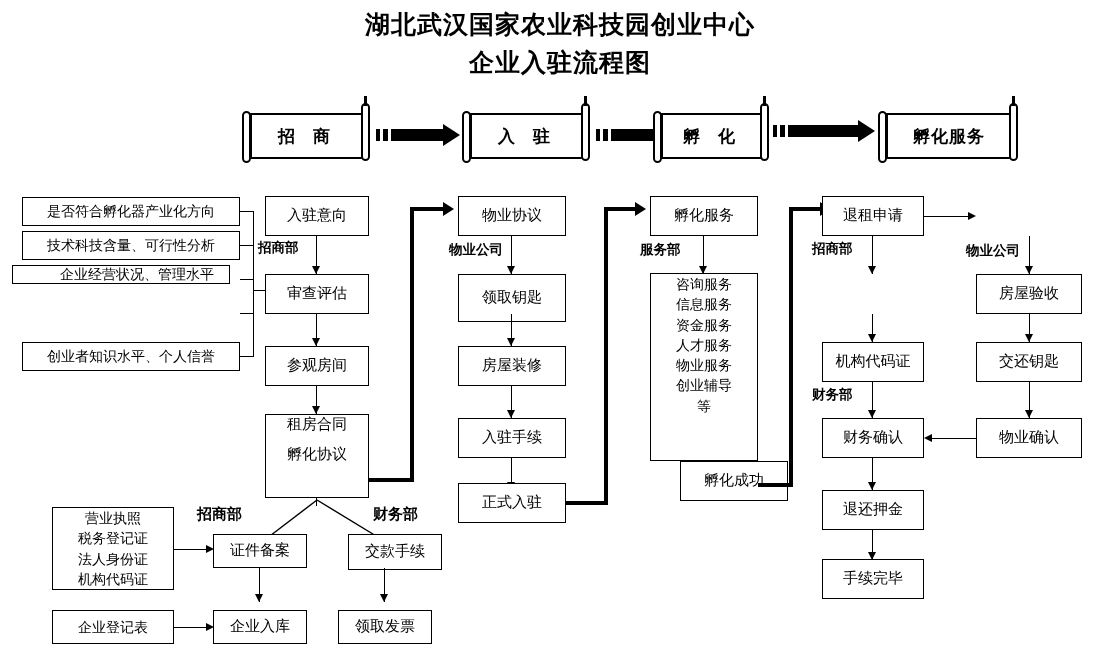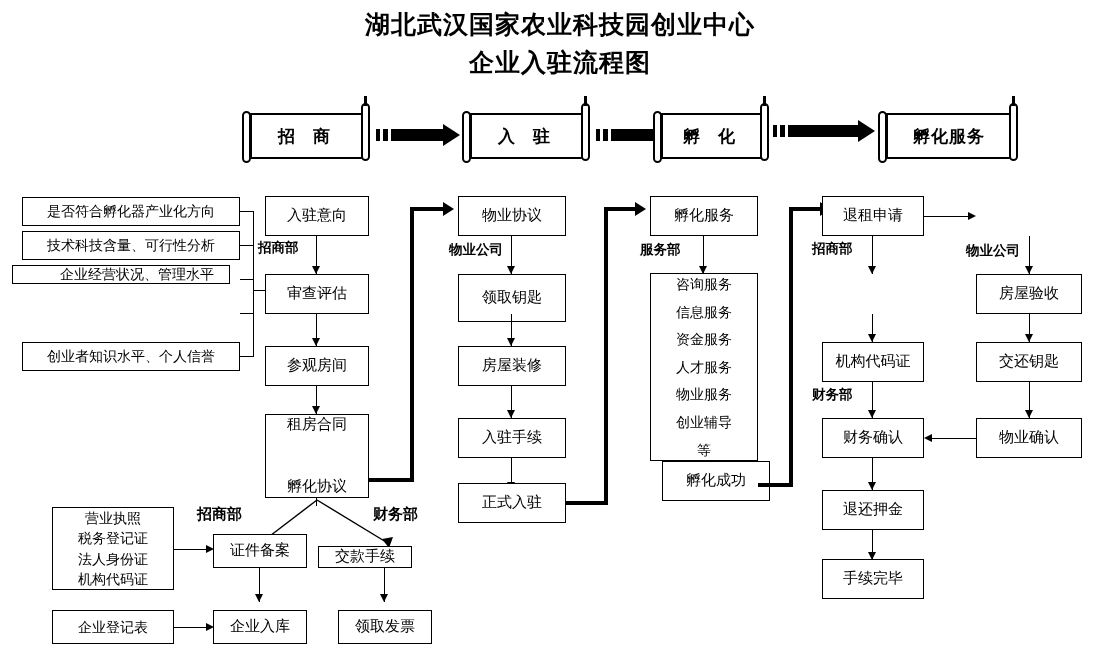--- a/index.html
+++ b/index.html
@@ -61,21 +61,21 @@
   
   .box{
     position:absolute;border:1.4px solid #000;background:#fff;
     display:flex;align-items:center;justify-content:center;
     text-align:center;box-sizing:border-box;
     font-family:"DejaVu Serif","Liberation Serif",serif;
     font-size:15px;line-height:1.15;white-space:nowrap;
   }
   .box.small{font-size:14px;}
   .box.multi{
-    flex-direction:column;justify-content:space-between;white-space:normal;
+    flex-direction:column;justify-content:flex-start;white-space:normal;
     line-height:1.32;
   }
   .box.multi .ln{display:block;}
   .box.listbox{font-size:14px;line-height:1.45;}
 
   
   .dept{
     position:absolute;font-size:13.5px;font-weight:700;
     font-family:"DejaVu Sans","Liberation Sans",sans-serif;
     white-space:nowrap;letter-spacing:0px;
@@ -234,21 +234,21 @@
     <span class="ln">资金服务</span>
     <span class="ln">人才服务</span>
     <span class="ln">物业服务</span>
     <span class="ln">创业辅导</span>
     <span class="ln">等</span>
   </div>
 
   <div class="vline" style="left:703px;top:461px;height:20px;"></div>
   <div class="arrowdown" style="left:699px;top:473px;"></div>
 
-  <div class="box" style="left:662px;top:461px;width:108px;height:40px;">孵化成功</div>
+  <div class="box" style="left:680px;top:461px;width:108px;height:40px;">孵化成功</div>
 
   <div class="thline" style="left:758px;top:483px;width:35px;"></div>
   <div class="tvline" style="left:789px;top:207px;height:280px;"></div>
   <div class="thline" style="left:789px;top:207px;width:32px;"></div>
   <div class="tarrowright" style="left:820px;top:202px;"></div>
 
   <div class="box" style="left:822px;top:196px;width:102px;height:40px;">退租申请</div>
   <div class="dept" style="left:812px;top:240px;">招商部</div>
   <div class="vline" style="left:872px;top:236px;height:38px;"></div>
   <div class="arrowdown" style="left:868px;top:266px;"></div>
@@ -315,18 +315,18 @@
   <div class="arrowright" style="left:206px;top:545px;"></div>
 
   <div class="hline" style="left:174px;top:627px;width:36px;"></div>
   <div class="arrowright" style="left:206px;top:623px;"></div>
 
   <div class="box" style="left:213px;top:534px;width:94px;height:34px;">证件备案</div>
   <div class="vline" style="left:259px;top:568px;height:34px;"></div>
   <div class="arrowdown" style="left:255px;top:594px;"></div>
   <div class="box" style="left:213px;top:610px;width:94px;height:34px;">企业入库</div>
 
-  <div class="box" style="left:318px;top:534px;width:94px;height:22px;margin-top:12px;">交款手续</div>
+  <div class="box" style="left:348px;top:534px;width:94px;height:36px;">交款手续</div>
   <div class="vline" style="left:384px;top:568px;height:34px;"></div>
   <div class="arrowdown" style="left:380px;top:594px;"></div>
   <div class="box" style="left:338px;top:610px;width:94px;height:34px;">领取发票</div>
 
 </div>
 
 </body></html>

